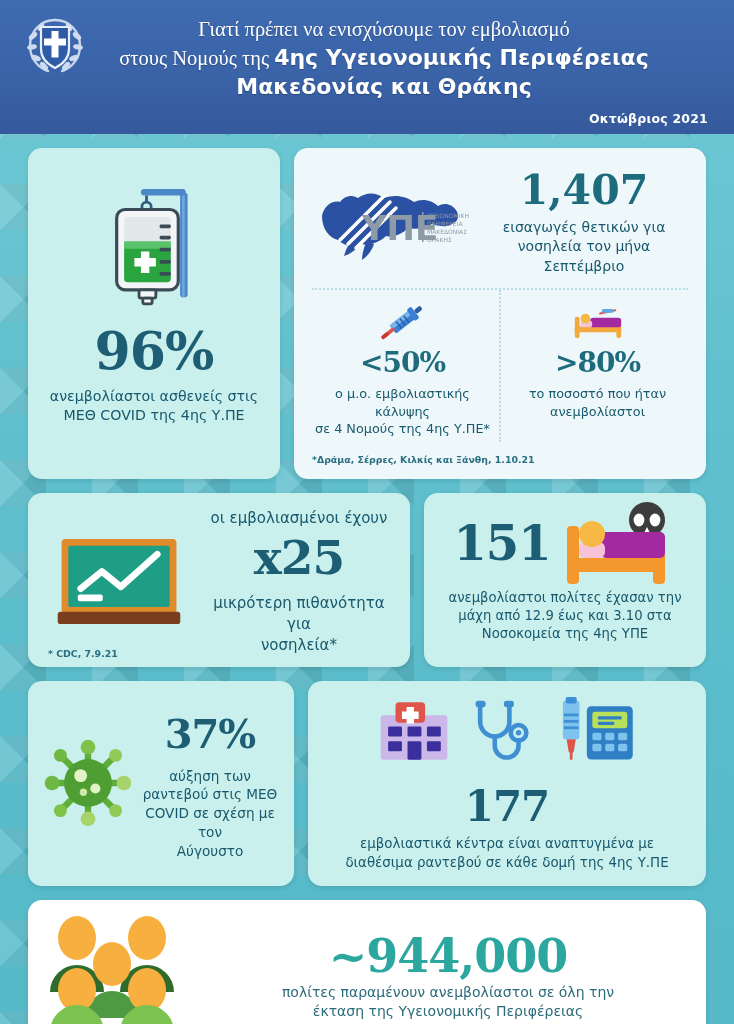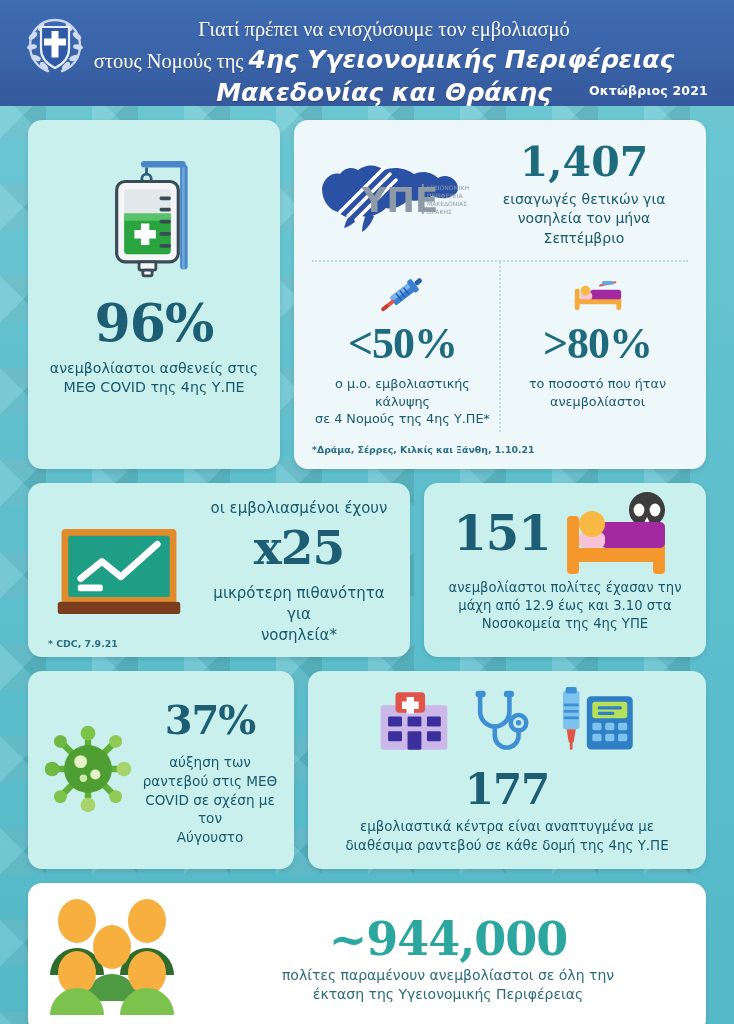--- a/index.html
+++ b/index.html
@@ -21,39 +21,39 @@
       linear-gradient(45deg, rgba(255,255,255,.07) 25%, transparent 25%) 0 46px/92px 92px,
       linear-gradient(315deg, rgba(0,0,0,.04) 25%, transparent 25%) 46px 46px/92px 92px,
       linear-gradient(180deg, #6fc9d4 0%, #5fbfcd 45%, #55b9c8 100%);
     z-index: 0;
   }
   #page { position: absolute; inset: 0; z-index: 1; }
 
   
   .header {
     position: relative;
-    height: 106px;
+    height: 134px;
     background: linear-gradient(180deg,#3f6bb0 0%, #3a63a8 55%, #35599c 100%);
     padding: 8px 18px 0 6px;
     overflow: hidden;
   }
   .emblem {
     position: absolute; left: 24px; top: 14px;
     width: 62px; height: 62px;
   }
   .header-title {
     text-align: center;
     color: #ffffff;
     font-family: "Liberation Serif", "DejaVu Serif", serif;
     font-size: 20.5px;
     line-height: 1.32;
     padding: 8px 14px 0 60px;
     text-shadow: 0 1px 1px rgba(0,0,0,.25);
   }
-  .header-title .b { font-weight: bold; font-family: "DejaVu Sans","Liberation Sans",sans-serif; font-size:25px;font-style:italic; }
+  .header-title .b { font-weight: bold; font-family: "DejaVu Sans","Liberation Sans",sans-serif; font-size:22px; }
   .header-date {
     position: absolute; right: 26px; bottom: 8px;
     color: #ffffff; font-weight: bold; font-size: 12.5px;
     letter-spacing: .2px;
   }
 
   
   .body-wrap { padding: 14px 28px 12px 28px; }
   .row { display: flex; gap: 14px; margin-bottom: 14px; }
 
@@ -86,21 +86,21 @@
   .c2-top { display: flex; align-items: center; gap: 6px; padding: 4px 4px 12px; }
   .ype-logo { width: 162px; height: 86px; flex: 0 0 auto; }
   .c2-top-right { flex: 1; text-align: center; }
   .c2-top-right .big-num { font-size: 41px; color:#1d6b7d; letter-spacing: 0; }
   .c2-top-right .caption { font-size: 14px; margin-top: 4px; }
   .hdash { border-top: 2px dotted #b7dde6; margin: 0 6px; }
   .c2-bottom { display: flex; flex: 1; }
   .c2-half { flex: 1; text-align: center; padding: 10px 8px 4px; }
   .c2-half:first-child { border-right: 2px dotted #b7dde6; }
   .c2-half .mini-icon { height: 40px; display:flex; align-items:flex-end; justify-content:center; }
-  .c2-half .big-num { font-size: 44px; margin-top: 6px; color:#1d6b7d;font-family:Liberation Serif, serif; }
+  .c2-half .big-num { font-size: 28px; margin-top: 6px; color:#1d6b7d; }
   .c2-half .caption { font-size: 12.8px; margin-top: 6px; }
   .footnote {
     font-size: 9.4px; color: #2a6f84; font-weight: bold;
     padding: 4px 0 2px 6px; text-align: left; margin-top: 8px;
   }
 
   
   #card-x25 { width: 382px; padding: 16px 16px 12px; display: flex; align-items: center; gap: 10px; position: relative; }
   .board-wrap { width: 150px; flex: 0 0 auto; display:flex; align-items:center; justify-content:center; }
   .x25-right { flex: 1; text-align: center; }
@@ -119,21 +119,21 @@
   
   #card-37 { width: 266px; padding: 18px 14px 16px; display:flex; align-items:center; gap: 6px; }
   .virus-wrap { width: 92px; flex:0 0 auto; }
   .c37-right { flex:1; text-align:center; }
   .c37-right .big-num { font-size: 40px; }
   .c37-right .caption { font-size: 13.6px; margin-top: 10px; }
 
   
   #card-177 { flex:1; padding: 14px 14px 14px; text-align:center; }
   .c177-icons { display:flex; align-items:center; justify-content:center; gap: 20px; height: 76px; }
-  #card-177 .big-num { font-size: 42px; margin-top: 4px; }
+  #card-177 .big-num { font-size: 42px; margin-top: 11px; }
   #card-177 .caption { font-size: 13.4px; margin-top: 4px; }
 
   
   #card-944 { width: 100%; padding: 14px 20px 14px 16px; display:flex; align-items:center; gap: 14px; }
   .people-wrap { width: 152px; flex: 0 0 auto; }
   .c944-right { flex:1; text-align:center; }
   .c944-right .big-num { font-size: 46px; color: #2ba7a0; letter-spacing:-1px; }
   #card-944 .caption { font-size: 14px; color:#2b6b7a; margin-top: 0; }
 </style>
 </head>

